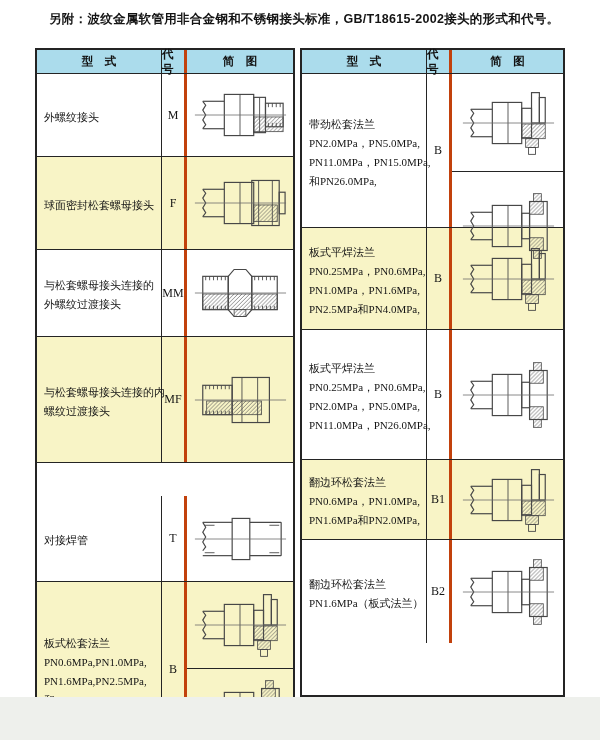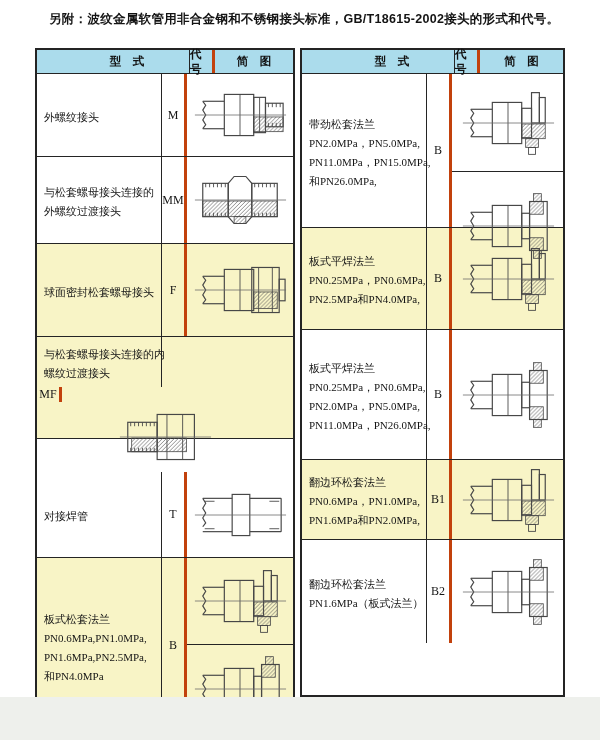--- a/index.html
+++ b/index.html
@@ -10,21 +10,21 @@
   .page-title {
     position:absolute; left:49px; top:11px; width:540px;
     font-size:12.5px; font-weight:bold; color:#141414; letter-spacing:0.3px;
   }
   .ftable {
     position:absolute; top:48px; border:2px solid #242424; background:#ffffff;
     box-sizing:border-box;
   }
   #left-table  { left:35px;  width:260px; height:649px; }
   #right-table { left:300px; width:265px; height:649px; }
-  .thead { display:flex; height:24px; background:#abdcec; border-bottom:1px solid #242424; box-sizing:border-box;padding-left:28px; }
+  .thead { display:flex; height:24px; background:#abdcec; border-bottom:1px solid #242424; box-sizing:border-box; }
   .th {
     display:flex; align-items:center; justify-content:center;
     font-size:11.5px; font-weight:bold; color:#111; box-sizing:border-box;
   }
   .th-type, .td-type { width:125px; border-right:1px solid #242424; }
   .th-code, .td-code { width:25px;  border-right:3px solid #c2410c; }
   .th-diag, .td-diag { flex:1; }
   .trow { display:flex; border-bottom:1px solid #242424; box-sizing:border-box; background:#fff; }
   .trow:last-child { border-bottom:none; }
   .trow.hl { background:#f8f4c6; }
@@ -88,20 +88,43 @@
               <rect class="ln" x="76" y="23" width="18" height="24"></rect>
               <line class="lt" x1="79" y1="23" x2="79" y2="27"></line>
               <line class="lt" x1="79" y1="43" x2="79" y2="47"></line>
               <line class="lt" x1="83" y1="23" x2="83" y2="27"></line>
               <line class="lt" x1="83" y1="43" x2="83" y2="47"></line>
               <line class="lt" x1="87" y1="23" x2="87" y2="27"></line>
               <line class="lt" x1="87" y1="43" x2="87" y2="47"></line>
               <line class="lt" x1="91" y1="23" x2="91" y2="27"></line>
               <line class="lt" x1="91" y1="43" x2="91" y2="47"></line>
               <rect x="64" y="37" width="30" height="15" fill="url(#hatch)" stroke="#474747" stroke-width="0.8"></rect>
+              <line class="cl" x1="4" y1="35" x2="97" y2="35"></line>
+            </svg>
+          </div>
+        </div>
+      </div>
+      <div class="trow hl" style="height: 93px;">
+        <div class="td-type">
+          <div class="tline">球面密封松套螺母接头</div>
+        </div>
+        <div class="td-code">F</div>
+        <div class="td-diag">
+          <div class="dsub">
+            <svg width="98" height="70" viewBox="0 0 100 70" preserveAspectRatio="xMidYMid meet">
+              <path class="ln" d="M12,21 l3,4 -3,5 3,5 -3,5 3,5 -3,4"></path>
+              <line class="ln" x1="12" y1="21" x2="34" y2="21"></line>
+              <line class="ln" x1="12" y1="49" x2="34" y2="49"></line>
+              <rect class="ln" x="34" y="14" width="30" height="42"></rect>
+              <line class="lt" x1="50" y1="14" x2="50" y2="56"></line>
+              <rect class="ln" x="62" y="12" width="28" height="46"></rect>
+              <line class="lt" x1="69" y1="12" x2="69" y2="58"></line>
+              <line class="lt" x1="83" y1="12" x2="83" y2="58"></line>
+              <rect class="ln" x="90" y="24" width="6" height="22"></rect>
+              <rect x="64" y="37" width="24" height="17" fill="url(#hatch)" stroke="#474747" stroke-width="0.8"></rect>
               <line class="cl" x1="4" y1="35" x2="97" y2="35"></line>
             </svg>
           </div>
         </div>
       </div>
       <div class="trow" style="height: 87px;">
         <div class="td-type">
           <div class="tline">与松套螺母接头连接的</div>
           <div class="tline">外螺纹过渡接头</div>
         </div>
@@ -136,44 +159,21 @@
               <line class="lt" x1="81" y1="48" x2="81" y2="52"></line>
               <line class="lt" x1="85" y1="18" x2="85" y2="22"></line>
               <line class="lt" x1="85" y1="48" x2="85" y2="52"></line>
               <rect x="12" y="36" width="76" height="16" fill="url(#hatch)" stroke="#474747" stroke-width="0.8"></rect>
               <rect x="44" y="52" width="12" height="7" fill="url(#hatch)" stroke="#474747" stroke-width="0.8"></rect>
               <line class="cl" x1="4" y1="35" x2="97" y2="35"></line>
             </svg>
           </div>
         </div>
       </div>
-      <div class="trow hl" style="height: 93px;">
-        <div class="td-type">
-          <div class="tline">球面密封松套螺母接头</div>
-        </div>
-        <div class="td-code">F</div>
-        <div class="td-diag">
-          <div class="dsub">
-            <svg width="98" height="70" viewBox="0 0 100 70" preserveAspectRatio="xMidYMid meet">
-              <path class="ln" d="M12,21 l3,4 -3,5 3,5 -3,5 3,5 -3,4"></path>
-              <line class="ln" x1="12" y1="21" x2="34" y2="21"></line>
-              <line class="ln" x1="12" y1="49" x2="34" y2="49"></line>
-              <rect class="ln" x="34" y="14" width="30" height="42"></rect>
-              <line class="lt" x1="50" y1="14" x2="50" y2="56"></line>
-              <rect class="ln" x="62" y="12" width="28" height="46"></rect>
-              <line class="lt" x1="69" y1="12" x2="69" y2="58"></line>
-              <line class="lt" x1="83" y1="12" x2="83" y2="58"></line>
-              <rect class="ln" x="90" y="24" width="6" height="22"></rect>
-              <rect x="64" y="37" width="24" height="17" fill="url(#hatch)" stroke="#474747" stroke-width="0.8"></rect>
-              <line class="cl" x1="4" y1="35" x2="97" y2="35"></line>
-            </svg>
-          </div>
-        </div>
-      </div>
-      <div class="trow hl" style="height: 102px; flex-direction: column;">
+      <div class="trow hl" style="height: 126px;">
         <div class="td-type">
           <div class="tline">与松套螺母接头连接的内</div>
           <div class="tline">螺纹过渡接头</div>
         </div>
         <div class="td-code">MF</div>
         <div class="td-diag">
           <div class="dsub">
             <svg width="98" height="70" viewBox="0 0 100 70" preserveAspectRatio="xMidYMid meet">
               <rect class="ln" x="12" y="20" width="30" height="30"></rect>
               <line class="lt" x1="15" y1="20" x2="15" y2="24"></line>
@@ -316,20 +316,21 @@
               <rect x="76" y="60" width="8" height="8" fill="url(#hatch)" stroke="#474747" stroke-width="0.8"></rect>
               <line class="cl" x1="4" y1="35" x2="97" y2="35"></line>
             </svg>
           </div>
         </div>
       </div>
       <div class="trow hl" style="height: 102px;">
         <div class="td-type">
           <div class="tline">板式平焊法兰</div>
           <div class="tline">PN0.25MPa，PN0.6MPa,</div>
+          <div class="tline">PN1.0MPa，PN1.6MPa,</div>
           <div class="tline">PN2.5MPa和PN4.0MPa,</div>
         </div>
         <div class="td-code">B</div>
         <div class="td-diag">
           <div class="dsub">
             <svg width="98" height="70" viewBox="0 0 100 70" preserveAspectRatio="xMidYMid meet">
               <path class="ln" d="M12,21 l3,4 -3,5 3,5 -3,5 3,5 -3,4"></path>
               <line class="ln" x1="12" y1="21" x2="34" y2="21"></line>
               <line class="ln" x1="12" y1="49" x2="34" y2="49"></line>
               <rect class="ln" x="34" y="14" width="30" height="42"></rect>

